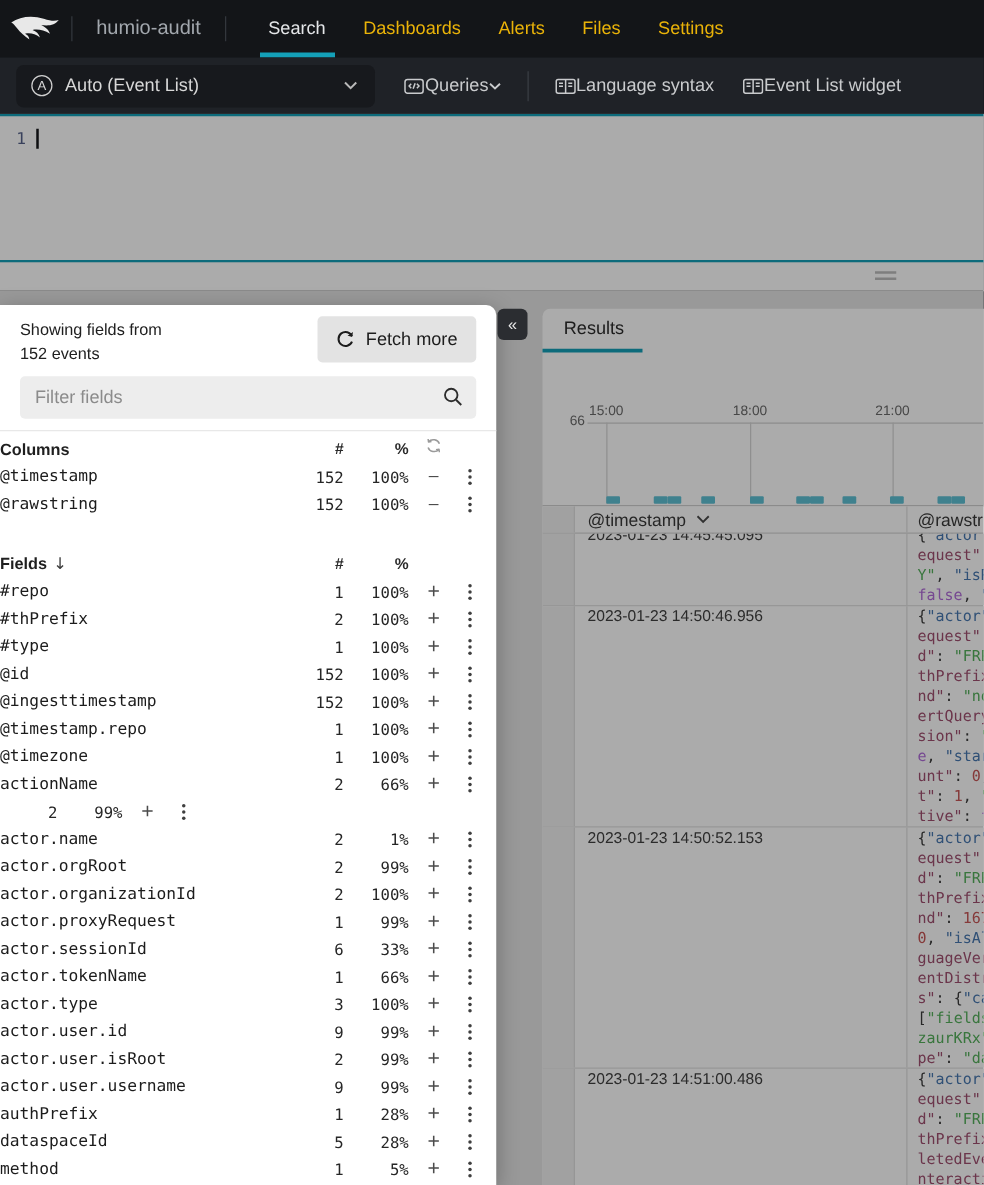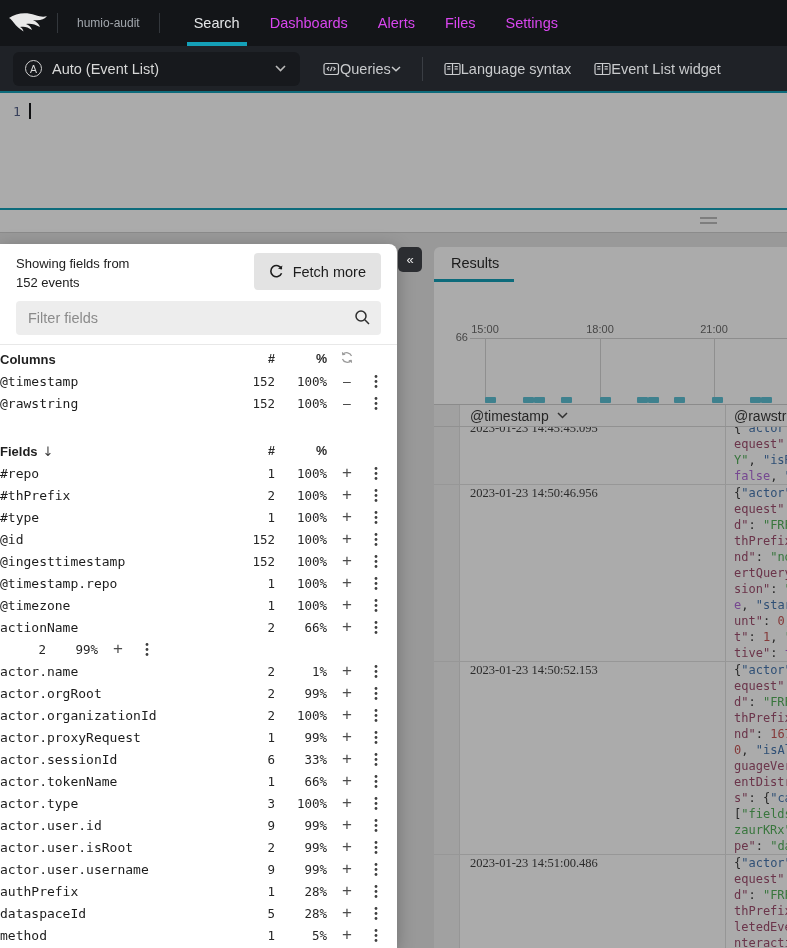--- a/index.html
+++ b/index.html
@@ -5,23 +5,23 @@
   * { margin:0; padding:0; box-sizing:border-box; }
   html,body { width:787px; height:948px; overflow:hidden; background:#0f1114;
     font-family:"Liberation Sans", sans-serif; position:relative; }
   .mono { font-family:"DejaVu Sans Mono", monospace; }
 
   
   .nav { position:absolute; top:0; left:0; right:0; height:46px; background:#131518;
     display:flex; align-items:center; z-index:10; }
   .nav-logo { width:40px; height:28px; margin-left:8px; cursor:pointer; }
   .nav-div { width:1px; height:20px; background:#33373c; margin:0 9px; }
-  .repo-name { color:#a2a7ad; font-size:12px; padding:0 10px; }
+  .repo-name { color:#a2a7ad; font-size:16px; padding:0 10px; }
   .nav-items { display:flex; align-items:center; height:100%; margin-left:10px; }
-  .nav-item { color:#d946ef; font-size:14.5px; padding:0 15px; height:100%;
+  .nav-item { color:#eab308; font-size:14.5px; padding:0 15px; height:100%;
     display:flex; align-items:center; position:relative; cursor:pointer; }
   .nav-item.active { color:#e4e6e8; }
   .nav-item.active::after { content:""; position:absolute; left:8px; right:8px; bottom:0;
     height:4px; background:var(--accent,#14a0b8); }
 
   
   .toolbar { position:absolute; top:46px; left:0; right:0; height:45px; background:#1f2227;
     display:flex; align-items:center; z-index:10; }
   .view-select { margin-left:13px; width:287px; height:34px; background:#17191d;
     border-radius:6px; display:flex; align-items:center; padding:0 12px; cursor:pointer; position:relative; }
@@ -65,21 +65,21 @@
 
   .rtable { flex:1; display:flex; flex-direction:column; overflow:hidden;
     border-top:1px solid #cfcfcf; }
   .thead { height:22px; display:flex; flex:0 0 auto; border-bottom:1px solid #d8d8d8; background:#fff; }
   .cell-gutter { width:26px; flex:0 0 auto; background:#f1f1f1; border-right:1px solid #e0e0e0; }
   .cell-ts { width:266px; flex:0 0 auto; border-right:1px solid #e0e0e0; padding-left:10px; overflow:hidden; }
   .cell-raw { flex:1; padding-left:8px; overflow:hidden; }
   .thead .hcell { display:flex; align-items:center; gap:8px; font-size:14px; color:#3a3a3a; cursor:pointer; }
   .tbody { flex:1; overflow:hidden; }
   .trow { display:flex; border-bottom:1px solid #e2e2e2; }
-  .trow .cell-ts { font-family:Liberation Serif, serif; font-size:12.5px; color:#414141; line-height:16px; }
+  .trow .cell-ts { font-family:Liberation Sans, sans-serif; font-size:12.5px; color:#414141; line-height:16px; }
   .raw-line { height:16px; line-height:16px; white-space:pre; overflow:hidden;
     font-family:"DejaVu Sans Mono", monospace; font-size:12px; }
   .tk-key { color:#4878b0; } .tk-frag { color:#a05070; } .tk-str { color:#55b05c; }
   .tk-bool { color:#b06cd8; } .tk-num { color:#c75757; } .tk-p { color:#3d3d3d; }
 
   
   .fields-panel { position:absolute; left:0; top:244px; width:397px; bottom:0; background:#ffffff;
     border-radius:0 8px 0 0; box-shadow:0 4px 18px rgba(0,0,0,0.28); z-index:100; }
   .collapse-btn { position:absolute; left:398px; top:247px; width:24px; height:25px; background:#2b2d31;
     border-radius:5px; color:#e8e8e8; font-size:13px; display:flex; align-items:center; justify-content:center;

